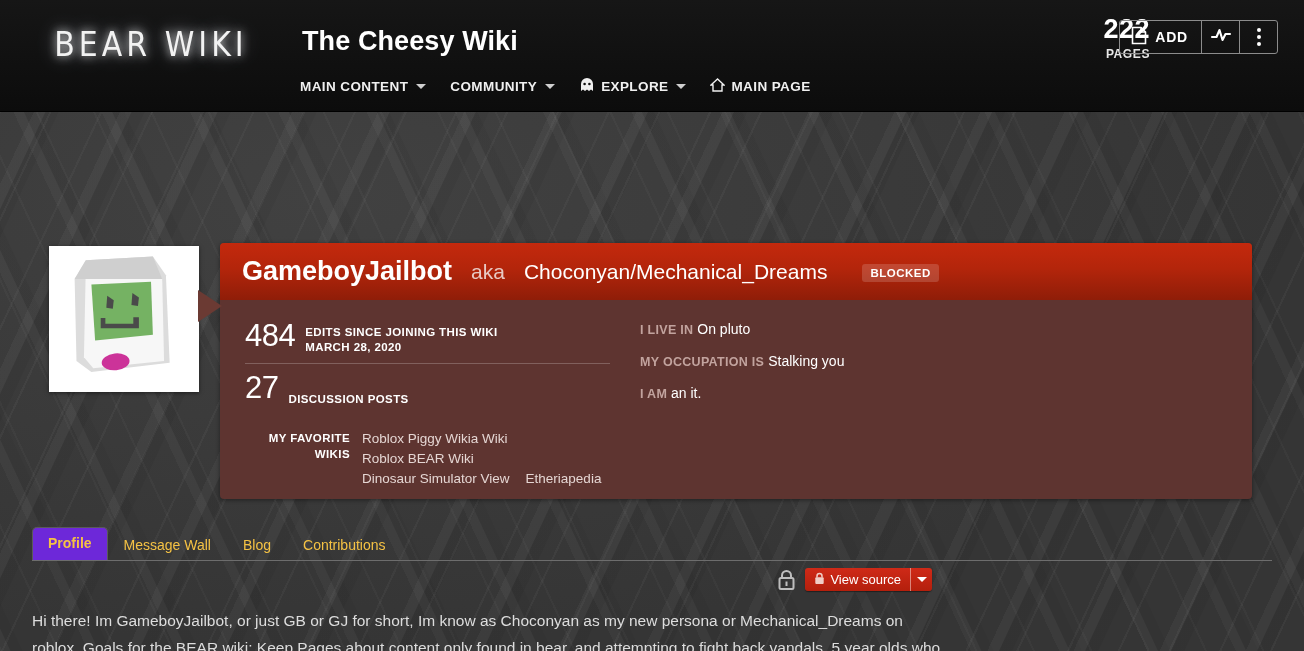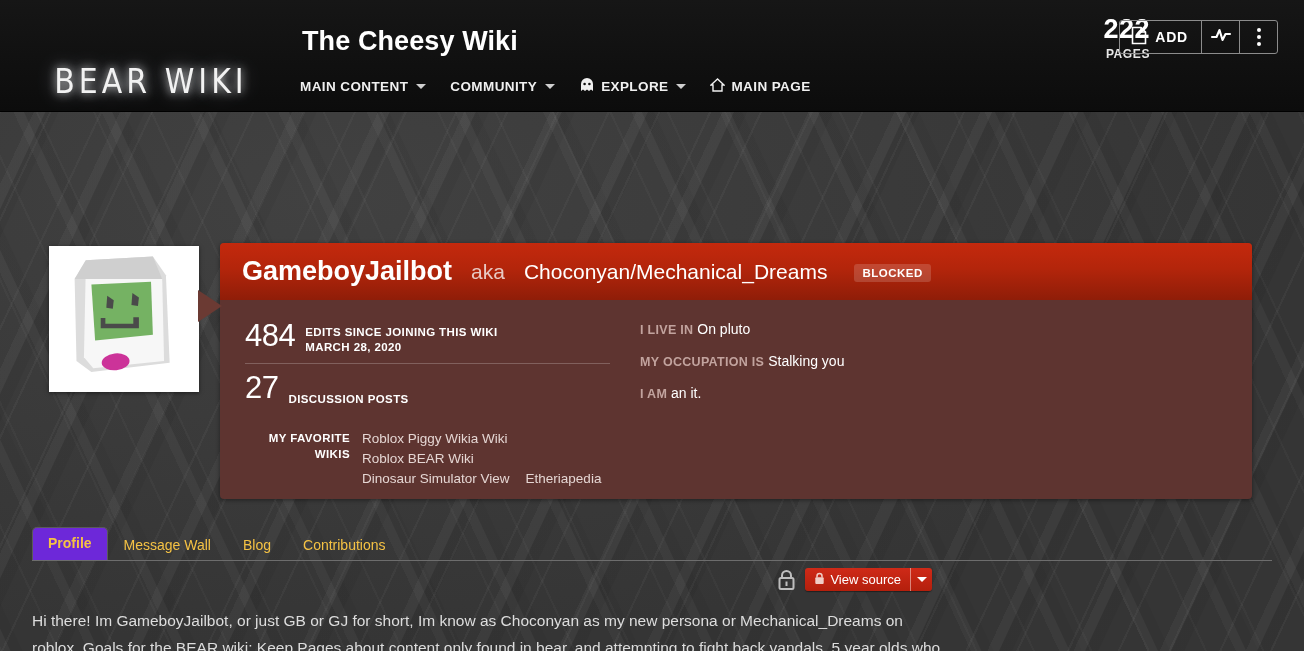--- a/index.html
+++ b/index.html
@@ -41,21 +41,21 @@
   .topbar {
     position: relative; z-index: 3;
     height: 112px;
     background: #121212;
     background-image: linear-gradient(180deg,#161616 0%, #101010 60%, #0c0c0c 100%);
     border-bottom: 1px solid #000;
   }
   .wordmark {
     position: absolute; left: 30px; top: 26px;
     width: 242px; height: 44px;
-    display: flex; align-items: center; justify-content: center; margin-top: 32px;
+    display: flex; align-items: flex-start; justify-content: center;
   }
   .wordmark span {
     font-family: "DejaVu Sans", sans-serif;
     font-size: 30px; font-weight: 400; letter-spacing: 4px;
     color: #f2f2f2;
     text-shadow: 0 0 9px rgba(255,255,255,0.85), 0 0 20px rgba(220,230,255,0.45);
     transform: scaleY(1.15);
   }
   .site-title {
     position: absolute; left: 302px; top: 26px;
@@ -120,21 +120,21 @@
     height: 57px;
     background: linear-gradient(180deg, #c4290d 0%, #b3250b 45%, #8f1d08 100%);
     display: flex; align-items: center; padding-left: 22px; gap: 19px;
   }
   .uname { font-size: 27px; font-weight: bold; color: #fff; }
   .aka { font-size: 21px; color: #e8c9c3; font-weight: normal; }
   .alias { font-size: 21px; color: #fff; }
   .blocked {
     font-size: 11.5px; font-weight: bold; color: #fff; letter-spacing: .5px;
     background: rgba(255,255,255,0.16); padding: 3px 8px; border-radius: 3px;
-    margin-left: 8px; margin-top: 2px;
+    margin-left: 16px; margin-top: 2px;
   }
   .card-body { display: flex; padding: 18px 25px 0 25px; }
   .col-left { width: 365px; }
   .stat-row { display: flex; align-items: flex-end; gap: 10px; }
   .stat-num { font-size: 31px; color: #fff; font-weight: normal; letter-spacing: -.5px; }
   .stat-txt { font-size: 11.5px; font-weight: bold; color: #fff; letter-spacing: .4px; line-height: 1.25; text-transform: uppercase;}
   .divider { height: 1px; background: rgba(255,255,255,0.22); margin: 9px 0 6px 0; }
   .fav { display: flex; gap: 12px; margin-top: 23px; }
   .fav-label {
     width: 105px; text-align: right; font-size: 11.5px; font-weight: bold;

